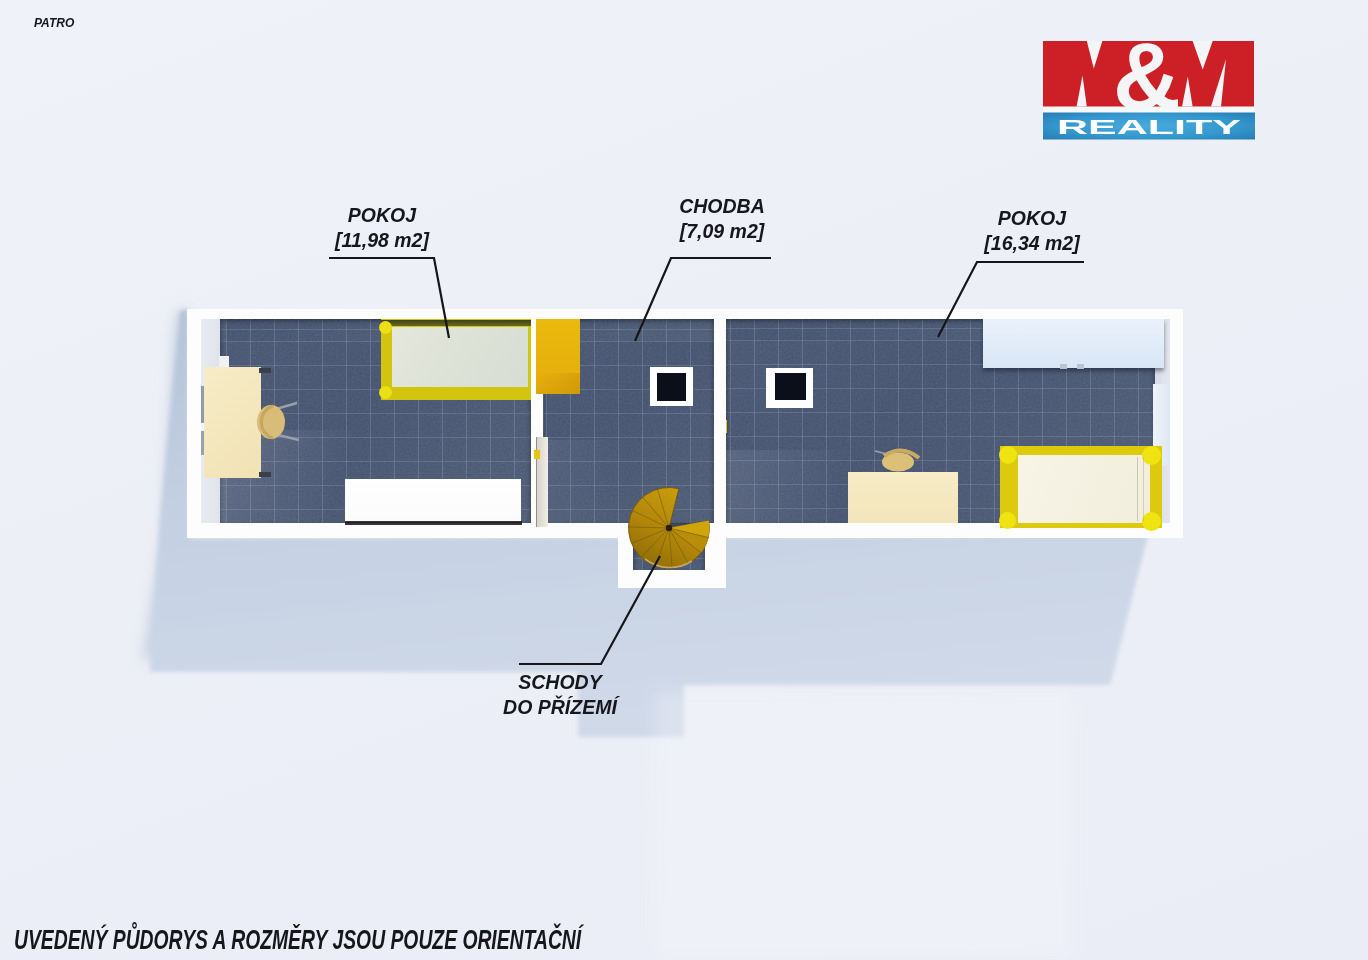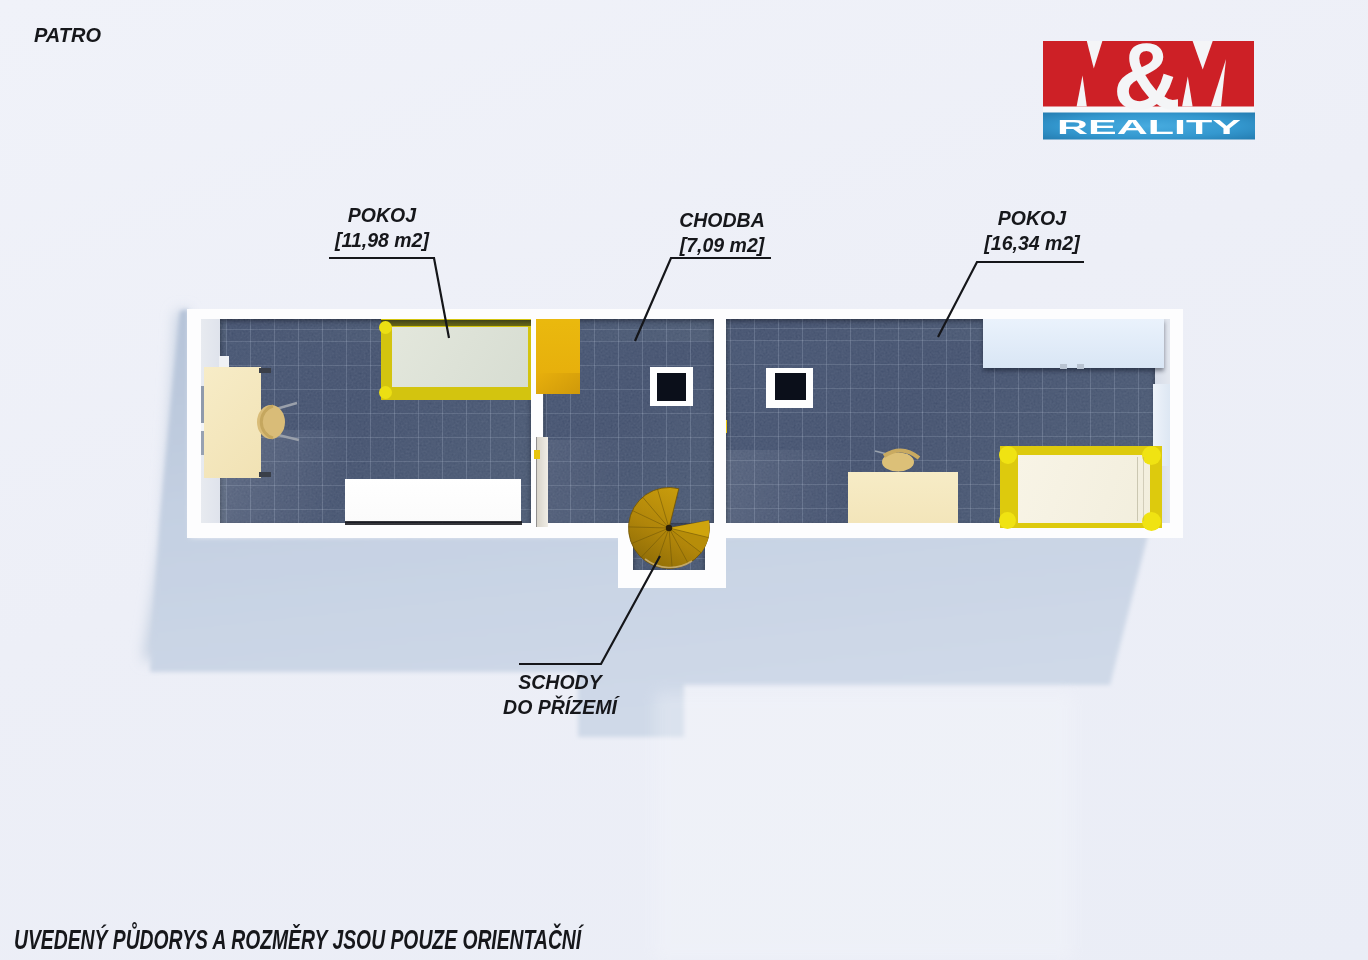--- a/index.html
+++ b/index.html
@@ -176,24 +176,24 @@
 <svg class="abs" style="left:0;top:0;z-index:19" width="1368" height="960" viewBox="0 0 1368 960">
   <g stroke="#15161a" stroke-width="2.2" fill="none">
     <path d="M329,258 L434,258 L449,338"></path>
     <path d="M771,258 L671,258 L635,341"></path>
     <path d="M1084,262 L977,262 L938,337"></path>
     <path d="M519,664 L601,664 L660,556"></path>
   </g>
 </svg>
 
 <div class="lbl" style="left:282px;top:203px;width:200px">POKOJ<br>[11,98 m2]</div>
-<div class="lbl" style="left:622px;top:208px;width:200px">CHODBA<br>[7,09 m2]</div>
+<div class="lbl" style="left:622px;top:194px;width:200px">CHODBA<br>[7,09 m2]</div>
 <div class="lbl" style="left:932px;top:206px;width:200px">POKOJ<br>[16,34 m2]</div>
 <div class="lbl" style="left:460px;top:670px;width:200px">SCHODY<br>DO PŘÍZEMÍ</div>
-<div class="lbl" style="left:34px;top:23px;text-align:right;font-size:20px">PATRO</div>
+<div class="lbl" style="left:34px;top:11px;text-align:right;font-size:12px">PATRO</div>
 <div class="lbl" style="left:14px;top:925px;text-align:left;font-size:28px;line-height:30px;transform:scaleX(0.69);transform-origin:0 50%">UVEDENÝ PŮDORYS A ROZMĚRY JSOU POUZE ORIENTAČNÍ</div>
 
 <svg class="abs" style="left:1043px;top:41px;z-index:20" width="212" height="100" viewBox="0 0 212 100">
   <defs>
     <radialGradient id="blug" cx="0.5" cy="0.5" r="0.75">
       <stop offset="0" stop-color="#47abdf"></stop>
       <stop offset="0.55" stop-color="#3498cf"></stop>
       <stop offset="1" stop-color="#2278ac"></stop>
     </radialGradient>
   </defs>

